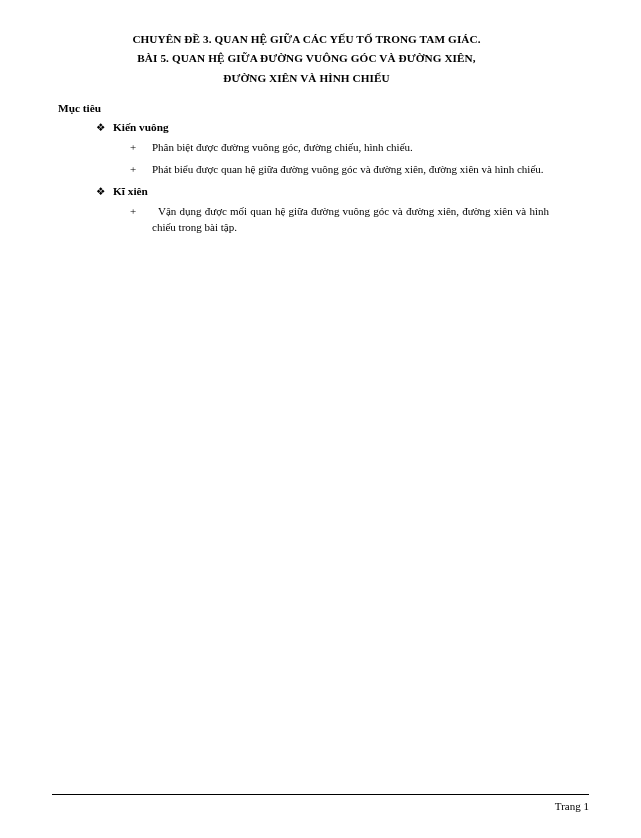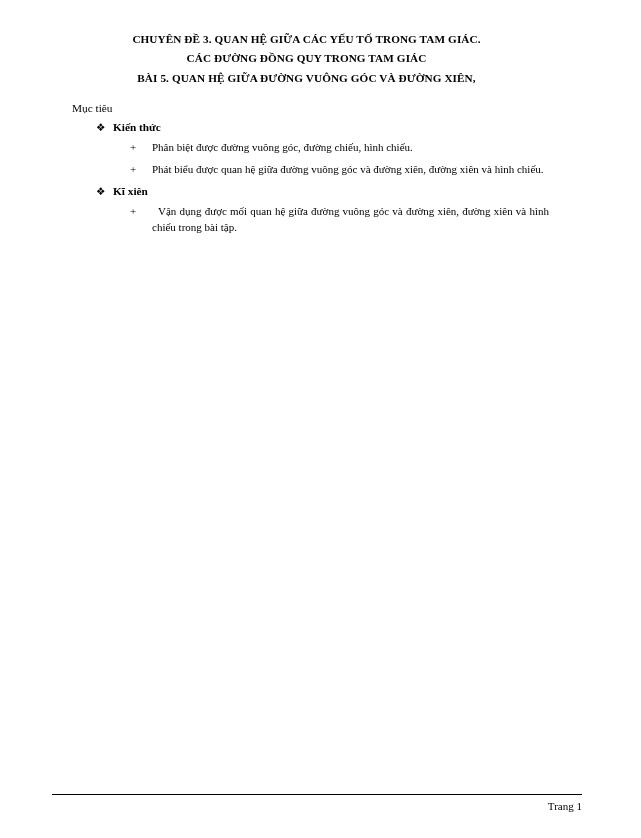--- a/index.html
+++ b/index.html
@@ -27,22 +27,22 @@
     font-weight: bold;
     font-size: 11.2px;
     line-height: 1.72;
     letter-spacing: 0.1px;
   }
   .title-line {
     display: block;
   }
   .muc-tieu {
     margin-top: 14px;
-    margin-left: 20px;
-    font-weight: normal;
+    margin-left: 6px;
+    font-weight: bold;
     font-size: 11.3px;
   }
   .level1 {
     margin-top: 7px;
     margin-left: 44px;
     font-weight: bold;
     font-size: 11.3px;
     display: flex;
     align-items: baseline;
   }
@@ -69,49 +69,49 @@
     flex: 1;
     padding-right: 12px;
     text-align: justify;
   }
   .level2.indent-extra .txt {
     text-indent: 6px;
   }
   .footer {
     position: absolute;
     left: 52px;
-    right: 59px;
+    right: 52px;
     bottom: 26px;
   }
   .footer-rule {
     border-top: 1px solid #000000;
     width: 100%;
   }
   .footer-text {
     text-align: right;
     font-size: 11px;
     padding-top: 5px;
   }
 </style>
 </head>
 <body>
 
 <div class="page">
 
   <div class="title-block">
     <span class="title-line">CHUYÊN ĐỀ 3. QUAN HỆ GIỮA CÁC YẾU TỐ TRONG TAM GIÁC.</span>
-    <span class="title-line">CÁC ĐƯỜNG ĐỒNG QUY TRONG TAM GIÁC</span>
     <span class="title-line">BÀI 5. QUAN HỆ GIỮA ĐƯỜNG VUÔNG GÓC VÀ ĐƯỜNG XIÊN,</span>
+    <span class="title-line">ĐƯỜNG XIÊN VÀ HÌNH CHIẾU</span>
   </div>
 
   <div class="muc-tieu">Mục tiêu</div>
 
   <div class="level1">
     <span class="bullet">❖</span>
-    <span class="txt">Kiến thức</span>
+    <span class="txt">Kiến vuông</span>
   </div>
 
   <div class="level2">
     <span class="bullet">+</span>
     <span class="txt">Phân biệt được đường vuông góc, đường chiếu, hình chiếu.</span>
   </div>
 
   <div class="level2">
     <span class="bullet">+</span>
     <span class="txt">Phát biểu được quan hệ giữa đường vuông góc và đường xiên, đường xiên và hình chiếu.</span>

